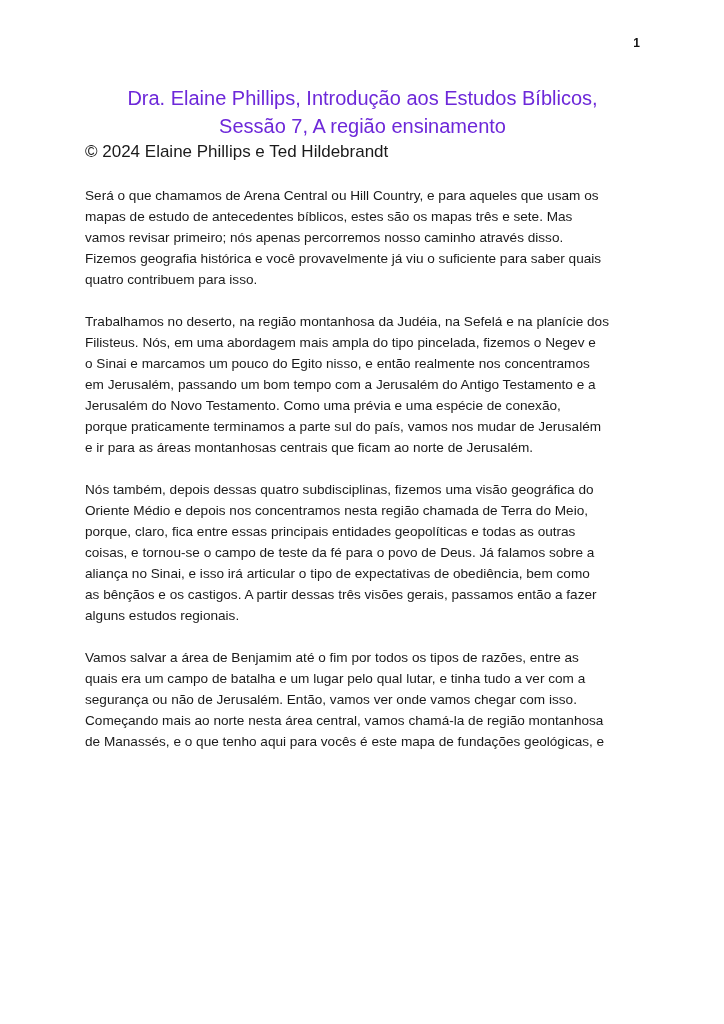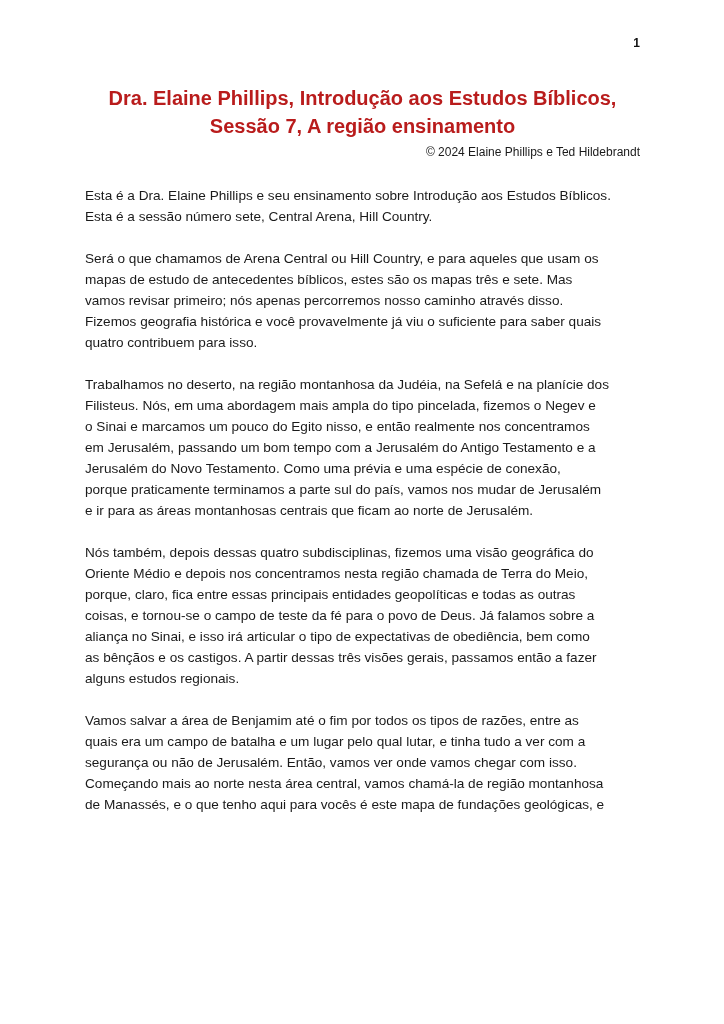--- a/index.html
+++ b/index.html
@@ -27,28 +27,28 @@
     font-weight: bold;
     line-height: 14px;
     color: #111111;
   }
   .title-block {
     margin-top: 34px;
     text-align: center;
   }
   .doc-title {
     font-size: 20px;
-    font-weight: bold;
+    font-weight: normal;
     line-height: 28px;
-    color: #b91c1c;
+    color: #6d28d9;
   }
   .copyright {
     margin-top: 4px;
-    text-align: right;
-    font-size: 12px;
+    text-align: left;
+    font-size: 17px;
     line-height: 16px;
     color: #1a1a1a;
   }
   .body-text {
     margin-top: 25px;
   }
   .para {
     white-space: pre-line;
     font-size: 13.6px;
     line-height: 21px;
@@ -64,22 +64,20 @@
 
   <div class="page-number">1</div>
 
   <div class="title-block">
     <div class="doc-title">Dra. Elaine Phillips, Introdução aos Estudos Bíblicos,</div>
     <div class="doc-title">Sessão 7, A região ensinamento</div>
     <div class="copyright">© 2024 Elaine Phillips e Ted Hildebrandt</div>
   </div>
 
   <div class="body-text">
-    <p class="para">Esta é a Dra. Elaine Phillips e seu ensinamento sobre Introdução aos Estudos Bíblicos.
-Esta é a sessão número sete, Central Arena, Hill Country.</p>
     <p class="para">Será o que chamamos de Arena Central ou Hill Country, e para aqueles que usam os
 mapas de estudo de antecedentes bíblicos, estes são os mapas três e sete. Mas
 vamos revisar primeiro; nós apenas percorremos nosso caminho através disso.
 Fizemos geografia histórica e você provavelmente já viu o suficiente para saber quais
 quatro contribuem para isso.</p>
     <p class="para">Trabalhamos no deserto, na região montanhosa da Judéia, na Sefelá e na planície dos
 Filisteus. Nós, em uma abordagem mais ampla do tipo pincelada, fizemos o Negev e
 o Sinai e marcamos um pouco do Egito nisso, e então realmente nos concentramos
 em Jerusalém, passando um bom tempo com a Jerusalém do Antigo Testamento e a
 Jerusalém do Novo Testamento. Como uma prévia e uma espécie de conexão,

